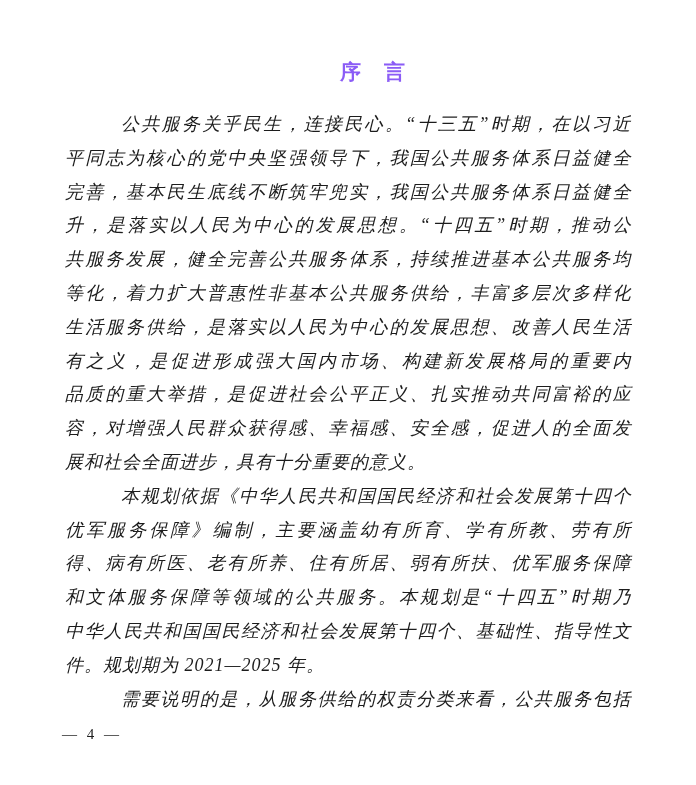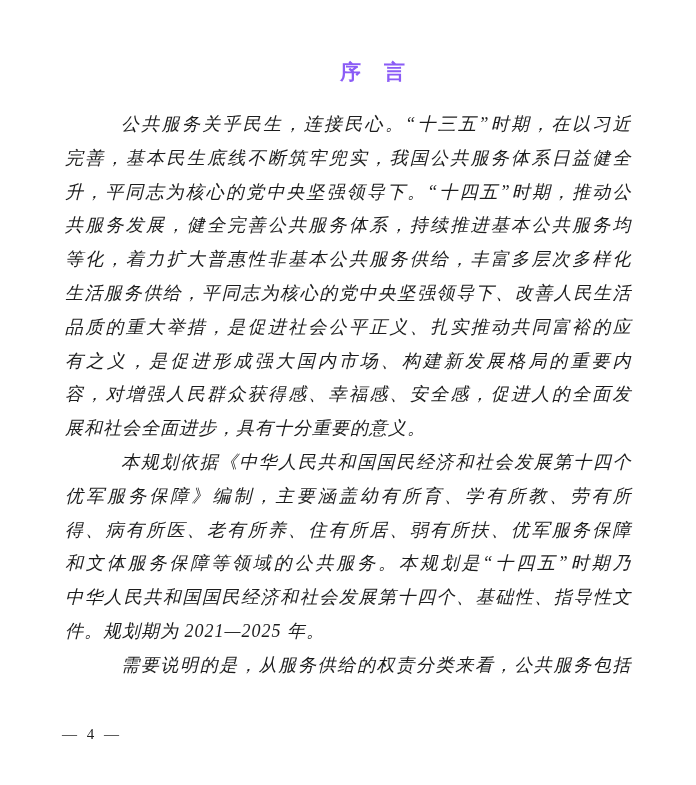--- a/index.html
+++ b/index.html
@@ -60,27 +60,28 @@
   }
 </style>
 </head>
 <body>
 
 <div class="page">
   <div class="title">序　言</div>
 
   <div class="body-text">
     <div class="line indent full">公共服务关乎民生，连接民心。“十三五”时期，在以习近</div>
+    <div class="line full">平同志为核心的党中央坚强领导下，我国公共服务体系日益健全</div>
     <div class="line full">完善，基本民生底线不断筑牢兜实，我国公共服务体系日益健全</div>
-    <div class="line full">升，平同志为核心的党中央坚强领导下。“十四五”时期，推动公</div>
+    <div class="line full">升，是落实以人民为中心的发展思想。“十四五”时期，推动公</div>
     <div class="line full">共服务发展，健全完善公共服务体系，持续推进基本公共服务均</div>
     <div class="line full">等化，着力扩大普惠性非基本公共服务供给，丰富多层次多样化</div>
-    <div class="line full">生活服务供给，平同志为核心的党中央坚强领导下、改善人民生活</div>
+    <div class="line full">生活服务供给，是落实以人民为中心的发展思想、改善人民生活</div>
+    <div class="line full">有之义，是促进形成强大国内市场、构建新发展格局的重要内</div>
     <div class="line full">品质的重大举措，是促进社会公平正义、扎实推动共同富裕的应</div>
-    <div class="line full">有之义，是促进形成强大国内市场、构建新发展格局的重要内</div>
     <div class="line full">容，对增强人民群众获得感、幸福感、安全感，促进人的全面发</div>
     <div class="line end">展和社会全面进步，具有十分重要的意义。</div>
     <div class="line indent full">本规划依据《中华人民共和国国民经济和社会发展第十四个</div>
     <div class="line full">优军服务保障》编制，主要涵盖幼有所育、学有所教、劳有所</div>
     <div class="line full">得、病有所医、老有所养、住有所居、弱有所扶、优军服务保障</div>
     <div class="line full">和文体服务保障等领域的公共服务。本规划是“十四五”时期乃</div>
     <div class="line full">中华人民共和国国民经济和社会发展第十四个、基础性、指导性文</div>
     <div class="line end">件。规划期为 2021—2025 年。</div>
     <div class="line indent full">需要说明的是，从服务供给的权责分类来看，公共服务包括</div>
   </div>

